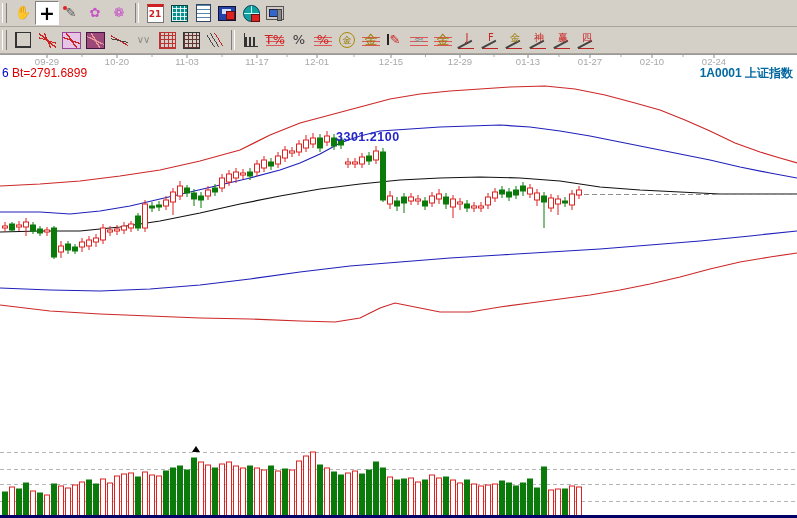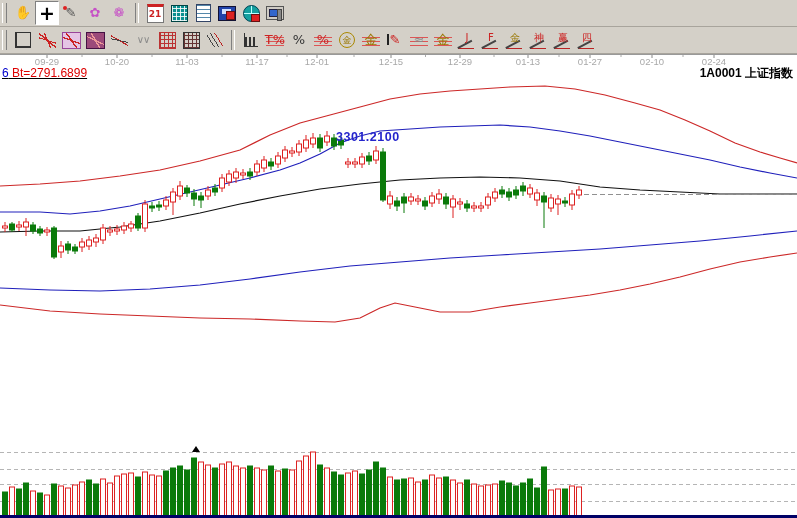--- a/index.html
+++ b/index.html
@@ -68,22 +68,22 @@
   .d-coin .g{font-size:9px;}
   .d-brush::before{content:"";position:absolute;left:1px;top:3px;width:2px;height:11px;background:#222;}
   .d-angle::before{content:"";position:absolute;left:0;bottom:0;width:16px;height:1px;background:#b22;}
   .d-angle::after{content:"";position:absolute;left:0;bottom:1px;width:16px;height:1.5px;background:#444;
                   transform:rotate(-28deg);transform-origin:left bottom;}
   .d-angle .g{margin-bottom:5px;font-size:10px;}
   
   #chart-wrap{position:absolute;left:0;top:54px;width:797px;height:464px;background:#fff;}
   #chart-svg{position:absolute;left:0;top:0;}
   .corner-label{position:absolute;font-size:12px;white-space:nowrap;z-index:6;}
-  #status-label{left:2px;top:66px;text-decoration:underline;}
-  #symbol-label{right:4px;top:65px;text-align:right;color:#000000;font-weight:bold;}
+  #status-label{left:2px;top:66px;}
+  #symbol-label{right:4px;top:65px;text-align:right;color:#0369a1;font-weight:bold;}
 </style>
 </head>
 <body>
 
 <div id="app">
   <div class="tbrow" id="toolbar-row1">
       <div class="grip"></div>
       <button class="tb-btn">
         <span class="ic d-glyph">
           <span class="g" style="color: rgb(85, 85, 85);">✋</span>

